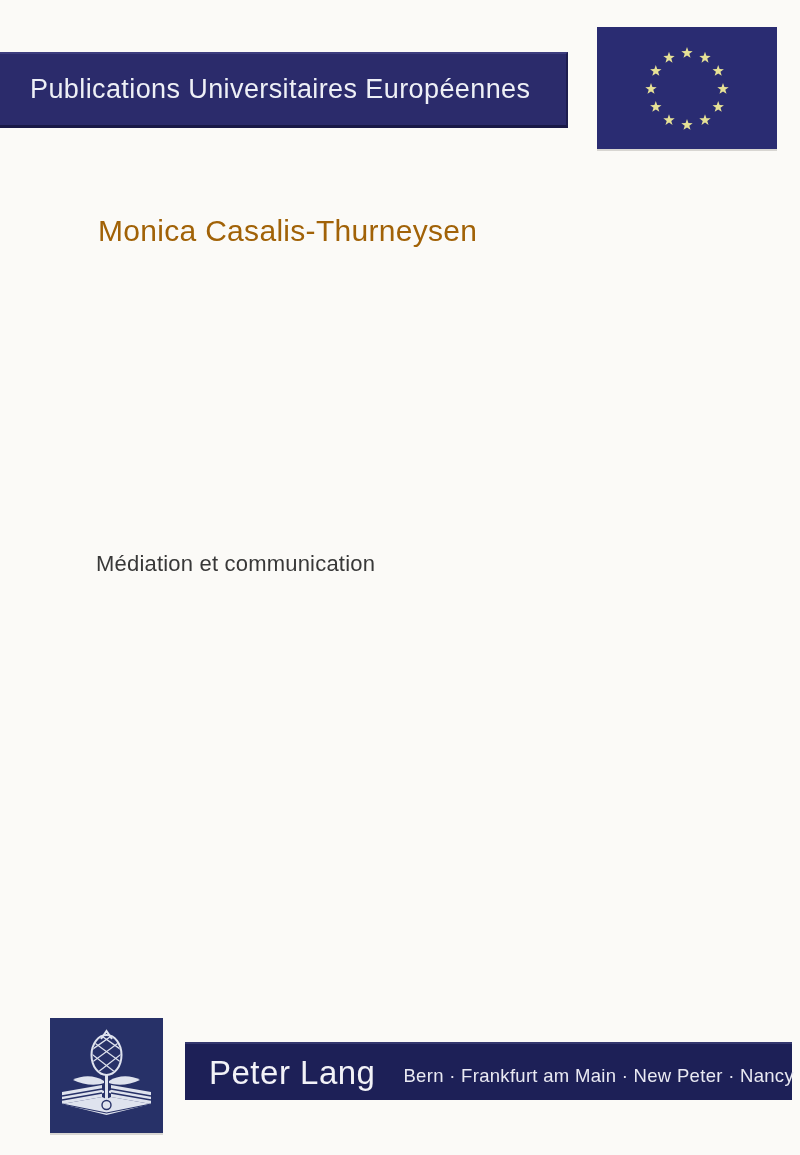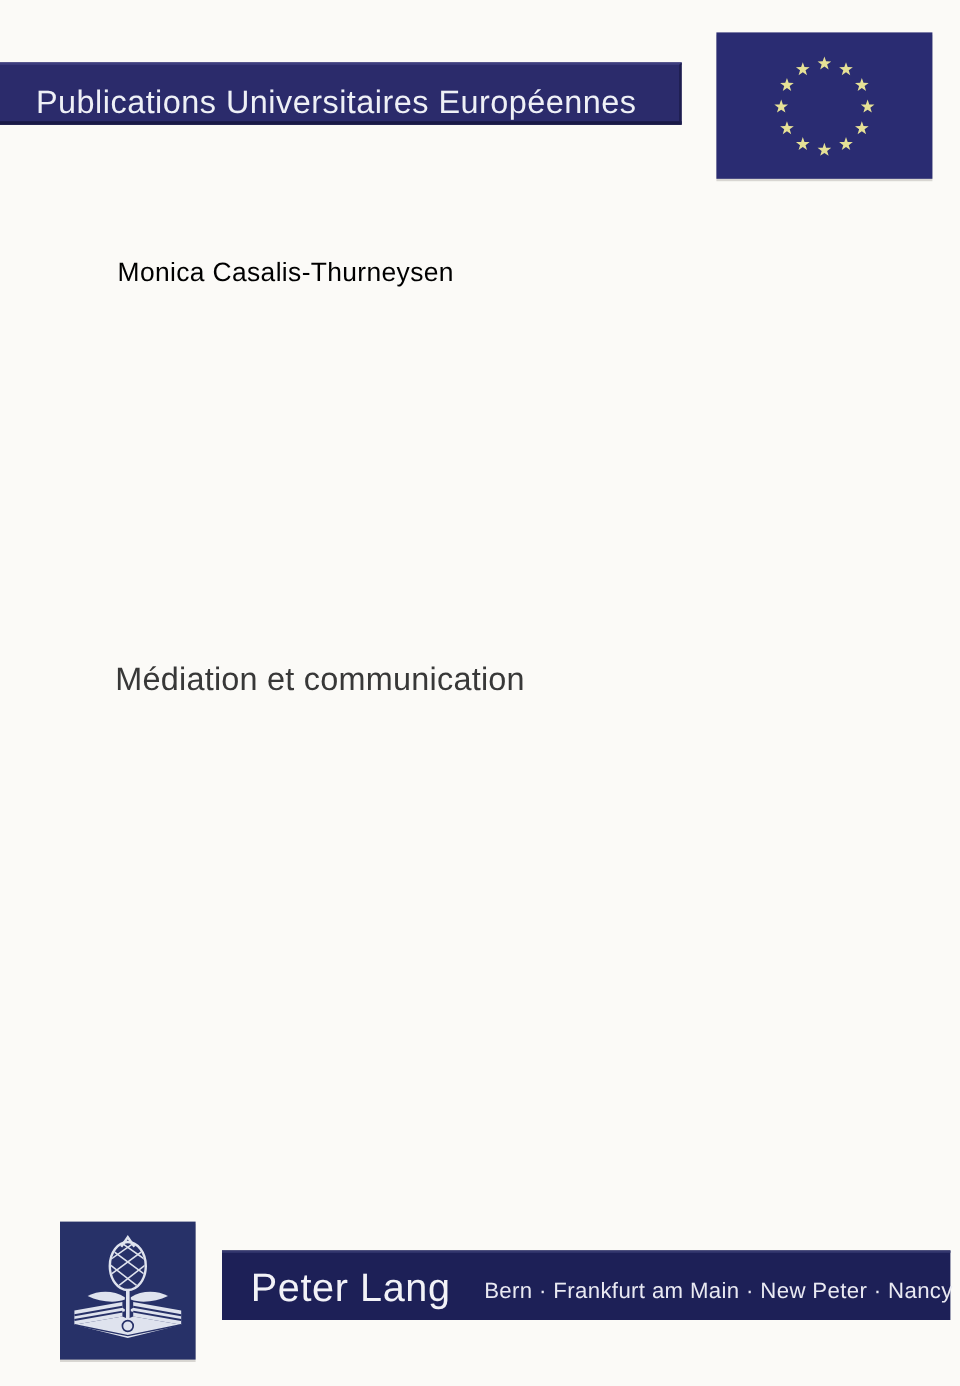--- a/index.html
+++ b/index.html
@@ -8,52 +8,52 @@
     background:#ffffff;
     font-family:"Liberation Sans","DejaVu Sans",sans-serif;
     position:relative;overflow:hidden;
   }
   .cover{
     position:absolute;left:0;top:0;width:800px;height:1155px;
     background:#fbfaf7;
   }
   
   .series-banner{
-    position:absolute;left:0;top:52px;width:568px;height:52px;
+    position:absolute;left:0;top:52px;width:568px;height:76px;
     background:#2b2b6b;
     border-top:2px solid #3d3d7e;
     border-bottom:3px solid #191946;
     border-right:2px solid #1d1d4e;
     box-sizing:border-box;
-    display:flex;align-items:flex-end;
+    display:flex;align-items:center;
     padding-left:30px;
   }
   .series-banner span{
     color:#eef0f6;font-size:27px;letter-spacing:0.4px;white-space:nowrap;
   }
   
   .eu-flag{
     position:absolute;left:597px;top:27px;width:180px;height:122px;
     background:#2a2c72;
     box-shadow:0 2px 0 #d8d6d2;
   }
   .eu-flag svg{display:block;width:180px;height:122px;}
   
   .author{
     position:absolute;left:98px;top:214px;
-    font-size:22px;color:#000000;letter-spacing:0.3px;white-space:nowrap;
+    font-size:30px;color:#a16207;letter-spacing:0.3px;white-space:nowrap;
   }
   
   .title{
     position:absolute;left:88px;top:368px;
     font-size:42px;line-height:53px;color:#2d2d2d;letter-spacing:0.2px;
   }
   .subtitle{
     position:absolute;left:96px;top:551px;
-    font-size:27px;color:#383838;letter-spacing:0.2px;white-space:nowrap;
+    font-size:22px;color:#383838;letter-spacing:0.2px;white-space:nowrap;
   }
   
   .publisher-logo{
     position:absolute;left:50px;top:1018px;width:113px;height:115px;
     background:#273168;
     box-shadow:0 2px 0 #d8d6d2;
   }
   .publisher-logo svg{display:block;width:113px;height:115px;}
   
   .publisher-banner{

